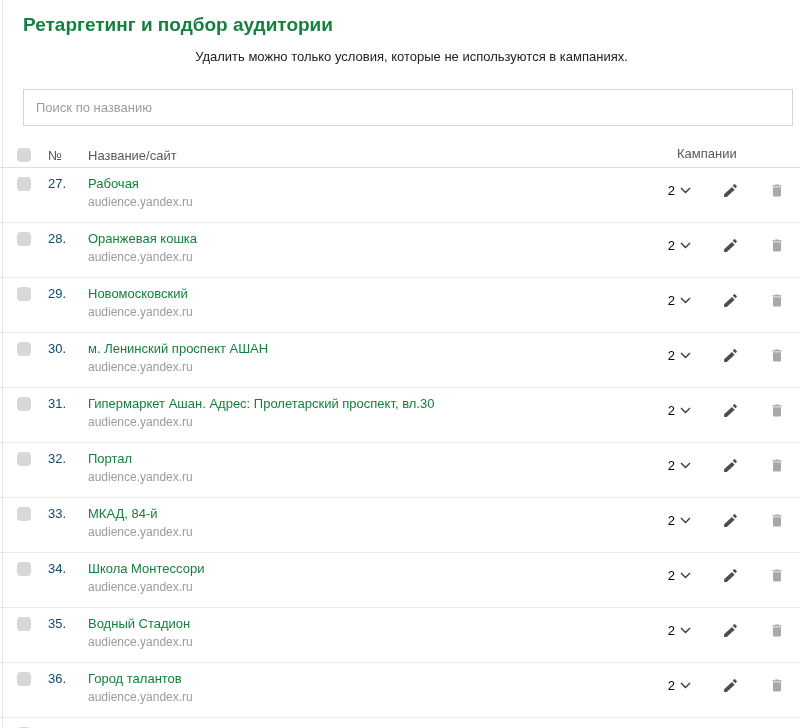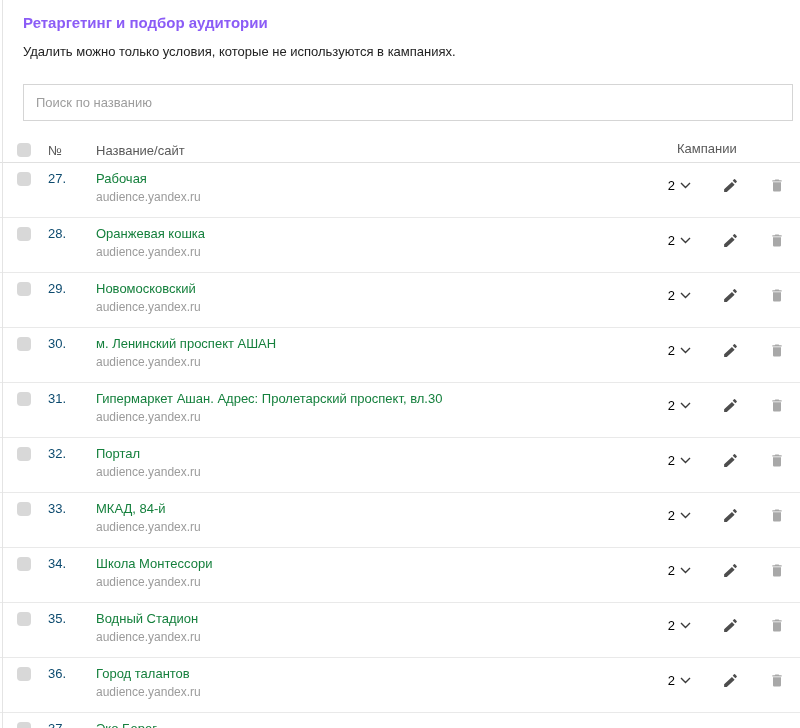--- a/index.html
+++ b/index.html
@@ -10,25 +10,25 @@
     position:relative;
   }
   .left-edge {
     position:absolute; left:2px; top:0; bottom:0; width:1px;
     background:#e4e4e4; z-index:5;
   }
   .page { position:relative; width:800px; }
 
   .page-title {
     margin:14px 0 10px 23px;
-    font-size:15px; font-weight:700; color:#8b5cf6;
+    font-size:19px; font-weight:700; color:#15803d;
   }
   .page-subtitle {
     margin:13px 0 0 23px;
-    font-size:13px; color:#222;
+    font-size:13px; color:#222;text-align:center;
   }
   .search-wrap { margin:25px 0 12px 23px; }
   .search-input {
     width:770px; height:37px;
     border:1px solid #d5d5d5; border-radius:0;
     font-family:"Liberation Sans","DejaVu Sans",sans-serif;
     font-size:13px; color:#000;
     padding:0 12px; outline:none; background:#fff;
   }
   .search-input::placeholder { color:#9d9d9d; opacity:1; }
@@ -40,21 +40,21 @@
     border-bottom:1px solid #e0e0e0;
     font-size:13px; color:#595959;
   }
   .checkbox {
     width:14px; height:14px; border-radius:4px;
     background:#d8d8d8; flex:0 0 14px;
     cursor:pointer; border:none; display:inline-block;
   }
   .cb-cell { margin-left:17px; }
   .num-cell { margin-left:17px; width:40px; font-size:13px; color:#0c4a6e; }
-  .name-cell { flex:1; min-width:0; padding-right:10px;margin-left:8px; }
+  .name-cell { flex:1; min-width:0; padding-right:10px; }
   .th-camp { position:absolute; left:677px; top:3px; }
 
   .rows { }
   .row {
     position:relative;
     height:55px;
     border-bottom:1px solid #e9e9e9;
     display:flex; align-items:flex-start;
   }
   .row .cb-cell { margin-top:9px; }

